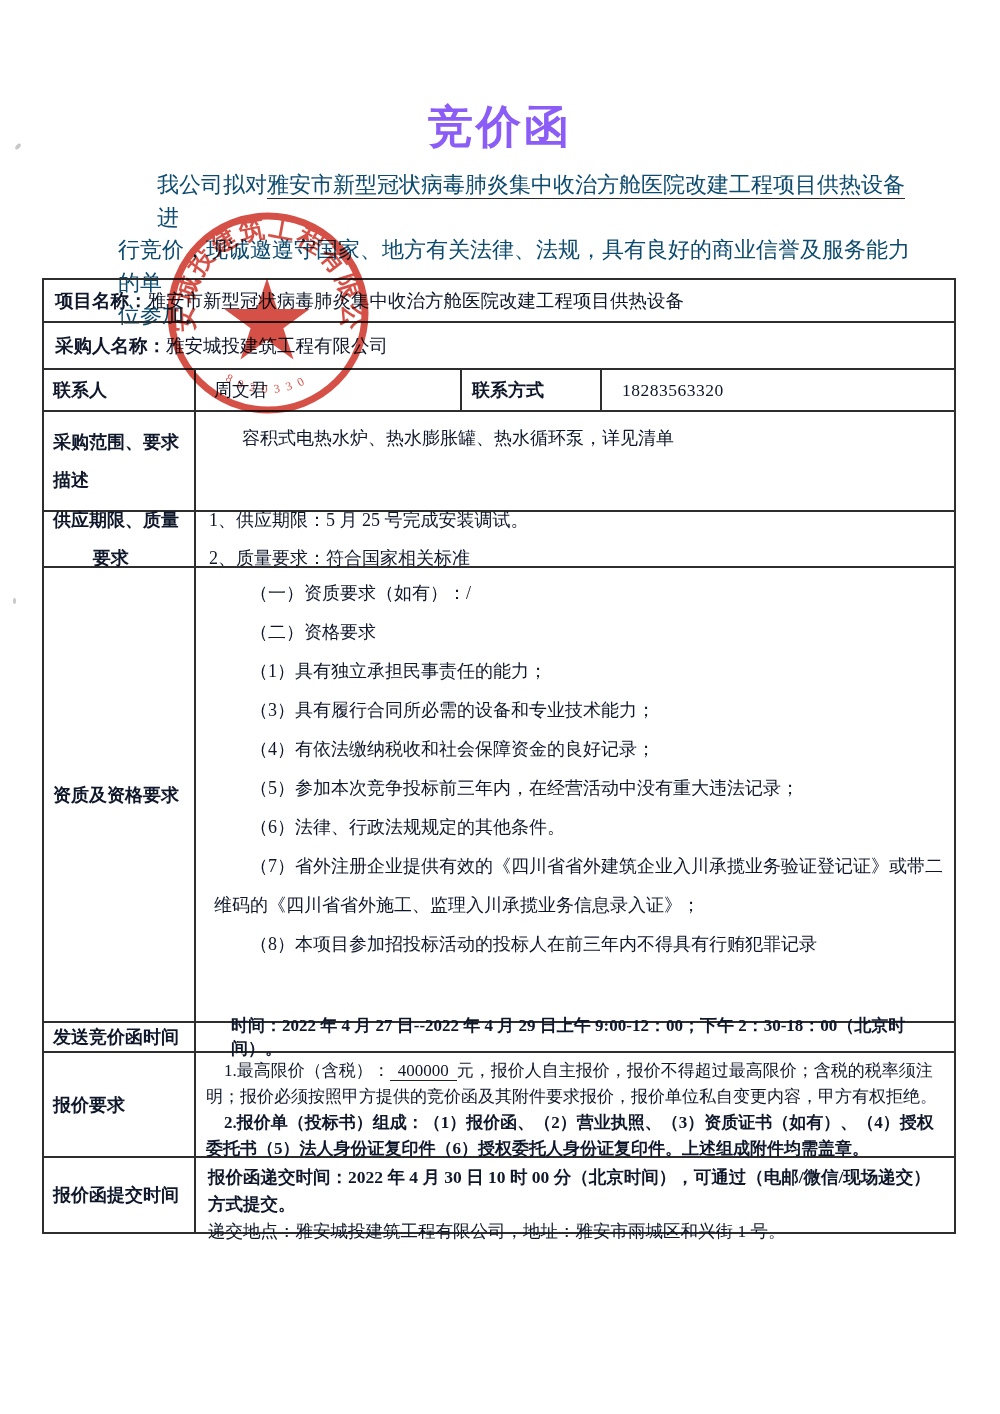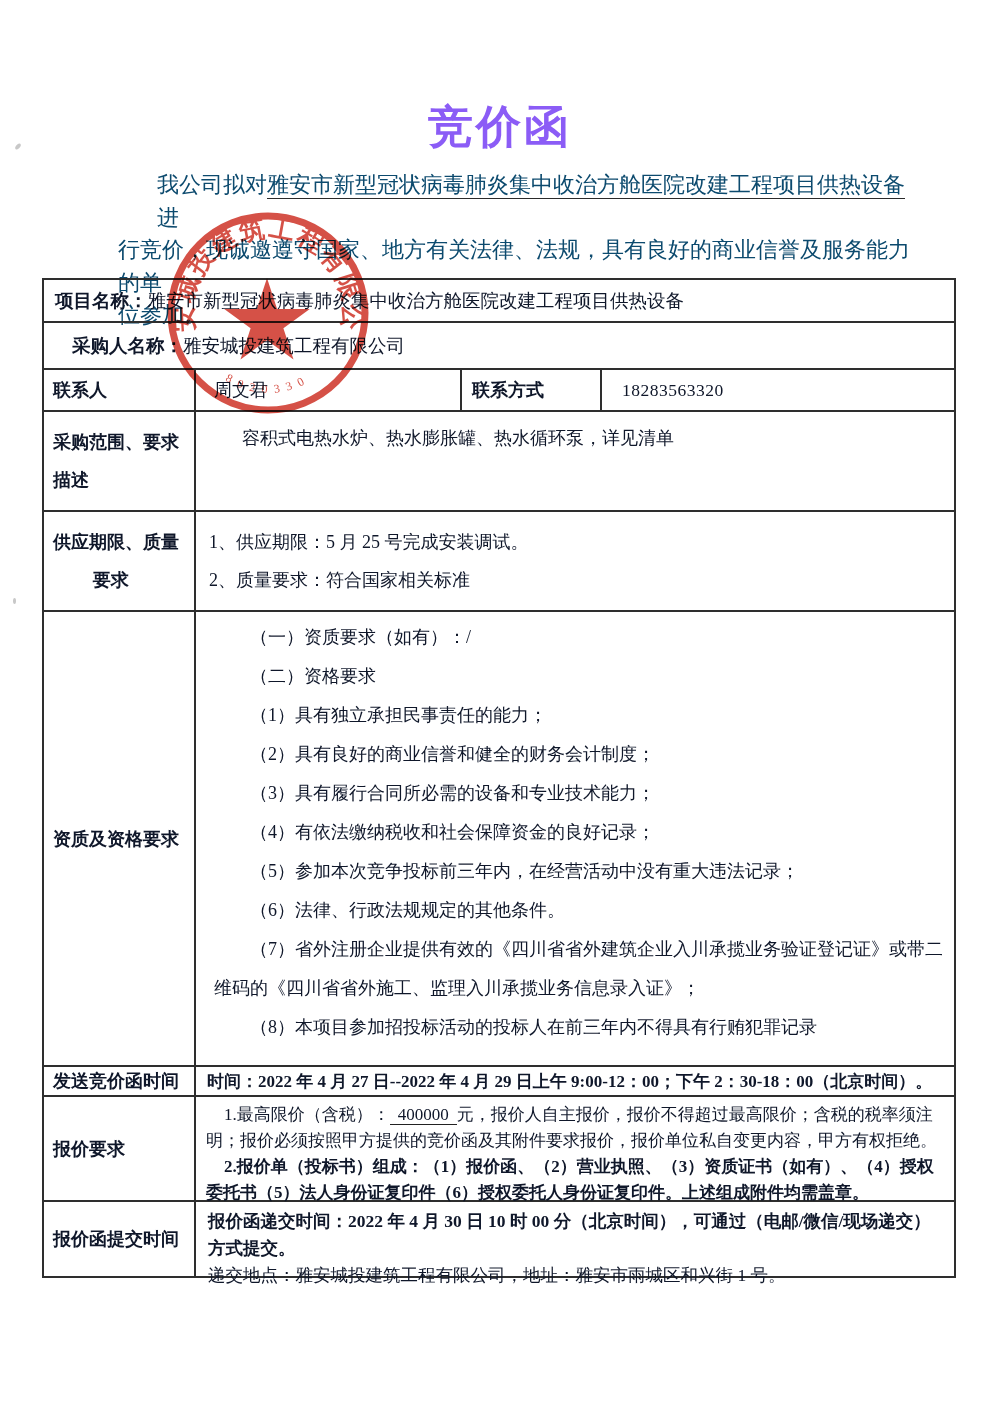--- a/index.html
+++ b/index.html
@@ -46,26 +46,26 @@
     width: 152px; flex: 0 0 152px;
     border-right: 2px solid #2e2e2e;
     font-weight: bold;
     display: flex; flex-direction: column; justify-content: center;
     padding: 2px 4px 2px 9px;
     line-height: 38px;
   }
   .lab .l2-center { text-align: center; padding-right: 1.2em; }
   .val { flex: 1 1 auto; display: flex; flex-direction: column; justify-content: center; }
   .r-project   { height: 41px; }
-  .r-purchaser { height: 47px; padding-left: 17px; }
+  .r-purchaser { height: 47px; }
   .r-contact   { height: 42px; }
   .r-scope     { height: 100px; }
-  .r-supply    { height: 100px; }
+  .r-supply    { height: 56px; }
   .r-qual      { height: 455px; }
-  .r-send      { height: 30px; }
+  .r-send      { height: 30px; gap: 24px; }
   .r-quote     { height: 105px; }
   .r-submit    { height: 76px; }
   .merged-cell {
     flex: 1; display: flex; align-items: center;
     padding-left: 11px; font-size: 18.5px;
   }
   .merged-cell .cell-label { font-weight: bold; }
   .c-name  { flex: 0 0 266px; border-right: 2px solid #2e2e2e; padding-left: 18px; justify-content: center; }
   .c-mlab  { flex: 0 0 140px; border-right: 2px solid #2e2e2e; padding-left: 10px; justify-content: center; font-weight: bold; }
   .c-phone { padding-left: 20px; justify-content: center; font-size: 17.5px; letter-spacing: .5px; }
@@ -149,21 +149,20 @@
       <p>2、质量要求：符合国家相关标准</p>
     </div>
   </div>
 
   <div class="t-row r-qual">
     <div class="lab">资质及资格要求</div>
     <div class="val qual-content">
       <p>（一）资质要求（如有）：/</p>
       <p>（二）资格要求</p>
       <p>（1）具有独立承担民事责任的能力；</p>
-      <p>（2）具有良好的商业信誉和健全的财务会计制度；</p>
       <p>（3）具有履行合同所必需的设备和专业技术能力；</p>
       <p>（4）有依法缴纳税收和社会保障资金的良好记录；</p>
       <p>（5）参加本次竞争投标前三年内，在经营活动中没有重大违法记录；</p>
       <p>（6）法律、行政法规规定的其他条件。</p>
       <p class="hang">（7）省外注册企业提供有效的《四川省省外建筑企业入川承揽业务验证登记证》或带二维码的《四川省省外施工、监理入川承揽业务信息录入证》；</p>
       <p>（8）本项目参加招投标活动的投标人在前三年内不得具有行贿犯罪记录</p>
     </div>
   </div>
 
   <div class="t-row r-send">

